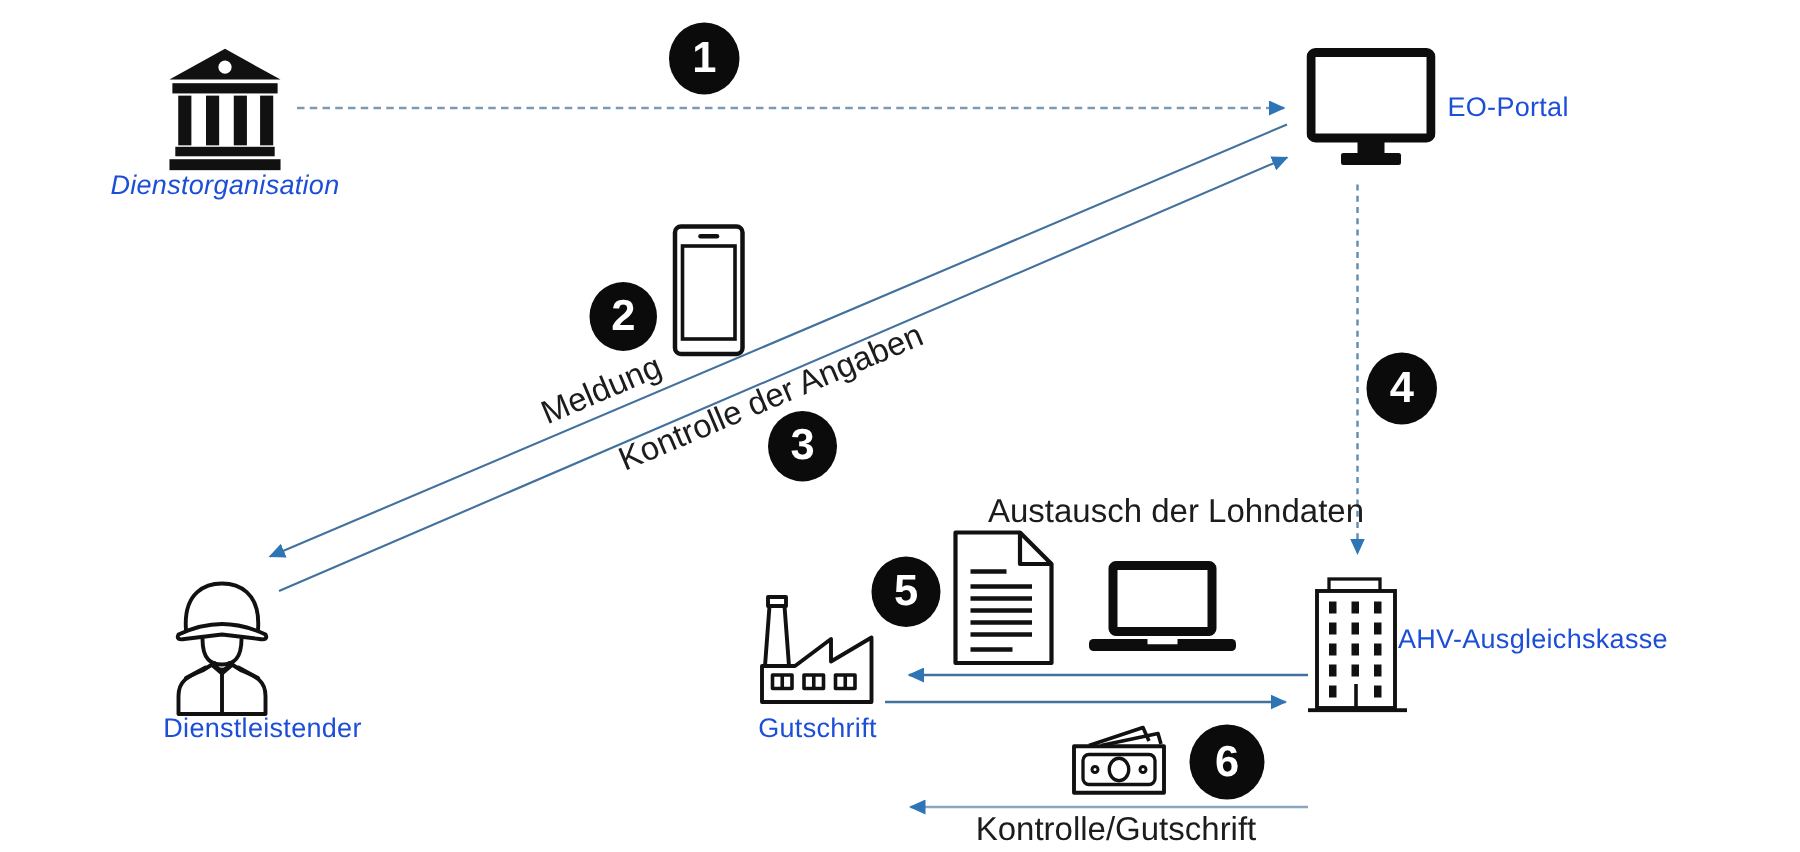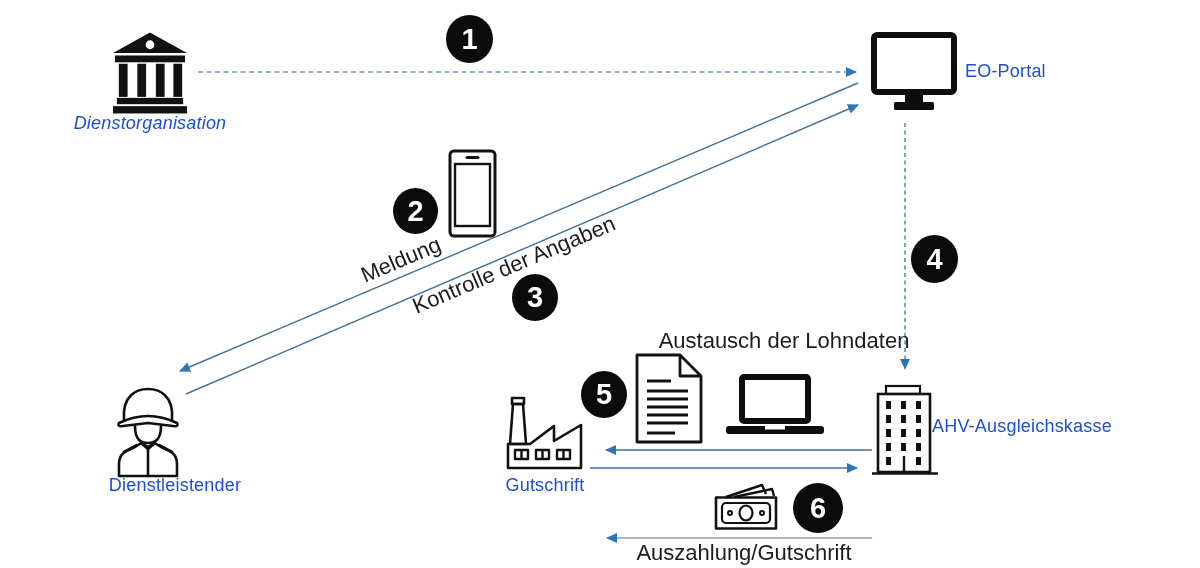--- a/index.html
+++ b/index.html
@@ -172,15 +172,15 @@
   <div class="badge" style="left:446px;top:15px;width:47px;height:48px;">1</div>
   <div class="badge" style="left:393px;top:188px;width:45px;height:46px;">2</div>
   <div class="badge" style="left:512px;top:274px;width:46px;height:47px;">3</div>
   <div class="badge" style="left:911px;top:235px;width:47px;height:48px;">4</div>
   <div class="badge" style="left:581px;top:371px;width:46px;height:47px;">5</div>
   <div class="badge" style="left:793px;top:483px;width:50px;height:50px;">6</div>
 
   <div class="edge-label rot" style="left:321px;top:247px;width:160px;">Meldung</div>
   <div class="edge-label rot" style="left:394px;top:252px;width:240px;">Kontrolle der Angaben</div>
   <div class="edge-label" style="left:644px;top:328px;width:280px;">Austausch der Lohndaten</div>
-  <div class="edge-label" style="left:614px;top:540px;width:260px;">Auszahlung/Gutschrift</div>
+  <div class="edge-label" style="left:614px;top:540px;width:260px;">Kontrolle/Gutschrift</div>
 
 </div>
 
 </body></html>

